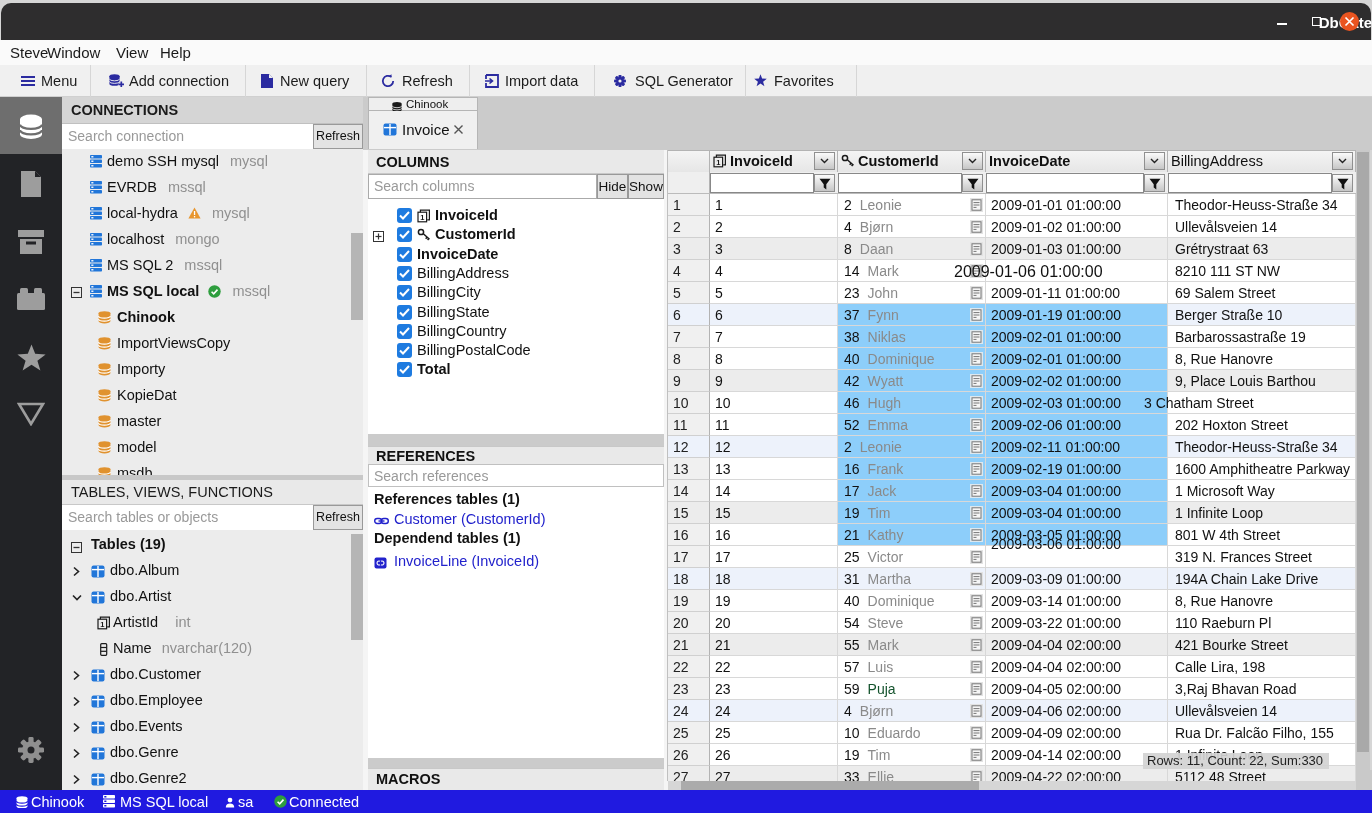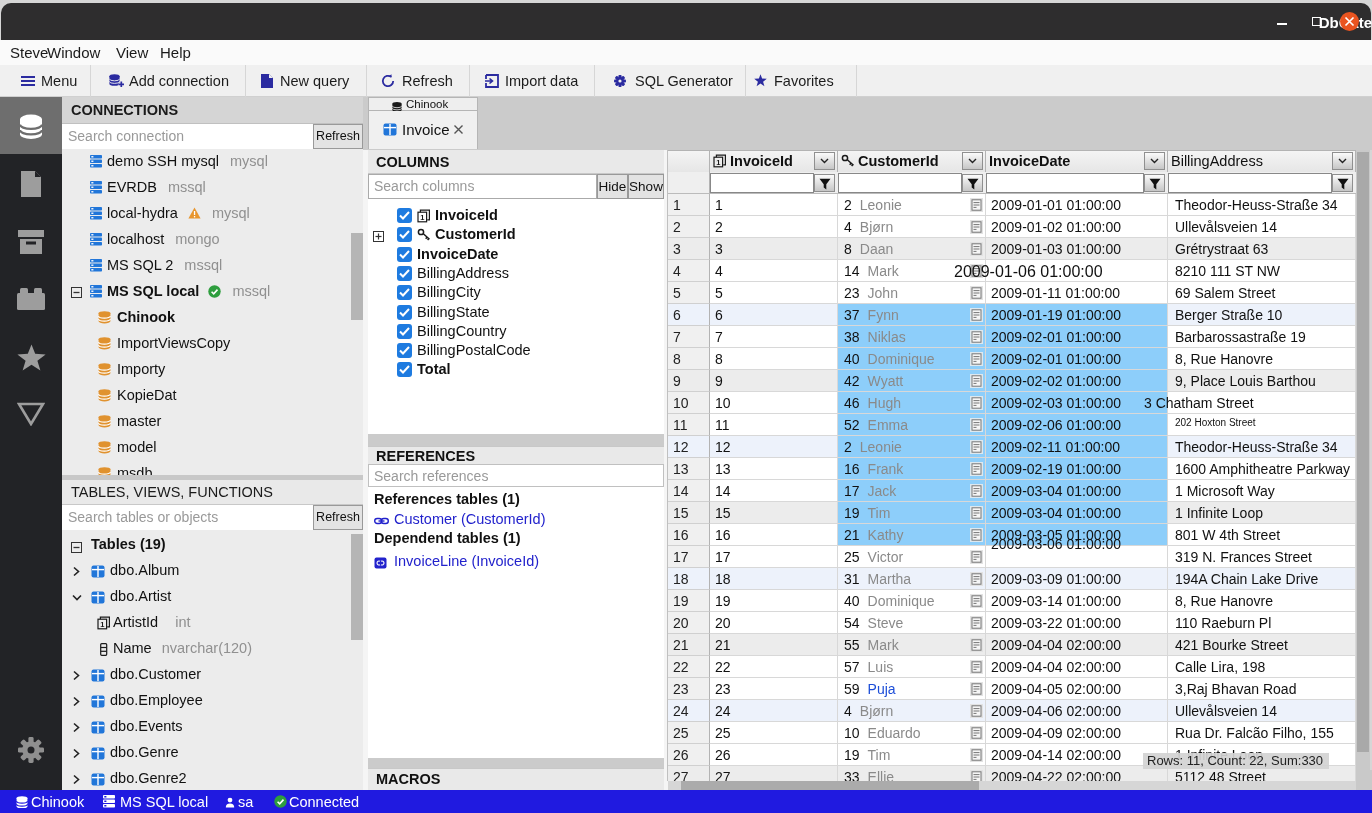--- a/index.html
+++ b/index.html
@@ -708,21 +708,21 @@
 <div class="abs" style="left:970px;top:418px;"><svg width="13" height="14" viewBox="0 0 13 14" style="">
       <rect x="0" y="0" width="13" height="14" fill="#dde8ef"></rect>
       <rect x="2" y="1.8" width="9" height="10.4" fill="#f5f5f5" stroke="#777" stroke-width="1"></rect>
       <line x1="3.5" y1="4.6" x2="9.5" y2="4.6" stroke="#777" stroke-width="1"></line>
       <line x1="3.5" y1="7" x2="9.5" y2="7" stroke="#777" stroke-width="1"></line>
       <line x1="3.5" y1="9.4" x2="6.5" y2="9.4" stroke="#777" stroke-width="1"></line>
     </svg></div>
 <div class="abs" style="left:986px;top:414px;width:182px;height:22px;background:#8dcefa;border-right:1px solid #d8d8d8;border-bottom:1px solid #d8d8d8;"></div>
 <div class="abs" style="left:991px;top:417px;width:170px;height:16px;font-size:14px;">2009-02-06 01:00:00</div>
 <div class="abs" style="left:1168px;top:414px;width:188px;height:22px;background:#fff;border-right:1px solid #d8d8d8;border-bottom:1px solid #d8d8d8;"></div>
-<div class="abs" style="left:1175px;top:417px;width:184px;height:16px;font-size:10px;white-space:nowrap;overflow:hidden;">202 Hoxton Street</div>
+<div class="abs" style="left:1175px;top:417px;width:184px;height:16px;font-size:14px;white-space:nowrap;overflow:hidden;">202 Hoxton Street</div>
 <div class="abs" style="left:668px;top:436px;width:42px;height:22px;background:#edf2fb;border-right:1px solid #b3b3b3;border-bottom:1px solid #d0d0d0;"></div>
 <div class="abs" style="left:673px;top:439px;width:34px;height:16px;font-size:14px;color:#222;">12</div>
 <div class="abs" style="left:710px;top:436px;width:128px;height:22px;background:#edf2fb;border-right:1px solid #d8d8d8;border-bottom:1px solid #d8d8d8;"></div>
 <div class="abs" style="left:715px;top:439px;width:60px;height:16px;font-size:14px;">12</div>
 <div class="abs" style="left:838px;top:436px;width:148px;height:22px;background:#8dcefa;border-right:1px solid #d8d8d8;border-bottom:1px solid #d8d8d8;"></div>
 <div class="abs" style="left:844px;top:439px;width:120px;height:16px;font-size:14px;">2<span style="color:#8a8a8a;margin-left:8px">Leonie</span></div>
 <div class="abs" style="left:970px;top:440px;"><svg width="13" height="14" viewBox="0 0 13 14" style="">
       <rect x="0" y="0" width="13" height="14" fill="#dde8ef"></rect>
       <rect x="2" y="1.8" width="9" height="10.4" fill="#f5f5f5" stroke="#777" stroke-width="1"></rect>
       <line x1="3.5" y1="4.6" x2="9.5" y2="4.6" stroke="#777" stroke-width="1"></line>
@@ -901,21 +901,21 @@
     </svg></div>
 <div class="abs" style="left:986px;top:656px;width:182px;height:22px;background:#fff;border-right:1px solid #d8d8d8;border-bottom:1px solid #d8d8d8;"></div>
 <div class="abs" style="left:991px;top:659px;width:170px;height:16px;font-size:14px;">2009-04-04 02:00:00</div>
 <div class="abs" style="left:1168px;top:656px;width:188px;height:22px;background:#fff;border-right:1px solid #d8d8d8;border-bottom:1px solid #d8d8d8;"></div>
 <div class="abs" style="left:1175px;top:659px;width:184px;height:16px;font-size:14px;white-space:nowrap;overflow:hidden;">Calle Lira, 198</div>
 <div class="abs" style="left:668px;top:678px;width:42px;height:22px;background:#f0f0f0;border-right:1px solid #b3b3b3;border-bottom:1px solid #d0d0d0;"></div>
 <div class="abs" style="left:673px;top:681px;width:34px;height:16px;font-size:14px;color:#222;">23</div>
 <div class="abs" style="left:710px;top:678px;width:128px;height:22px;background:#fff;border-right:1px solid #d8d8d8;border-bottom:1px solid #d8d8d8;"></div>
 <div class="abs" style="left:715px;top:681px;width:60px;height:16px;font-size:14px;">23</div>
 <div class="abs" style="left:838px;top:678px;width:148px;height:22px;background:#fff;border-right:1px solid #d8d8d8;border-bottom:1px solid #d8d8d8;"></div>
-<div class="abs" style="left:844px;top:681px;width:120px;height:16px;font-size:14px;">59<span style="color:#1d4ed8;margin-left:8px">Puja</span></div>
+<div class="abs" style="left:844px;top:681px;width:120px;height:16px;font-size:14px;">59<span style="color:#14532d;margin-left:8px">Puja</span></div>
 <div class="abs" style="left:970px;top:682px;"><svg width="13" height="14" viewBox="0 0 13 14" style="">
       <rect x="0" y="0" width="13" height="14" fill="#e2e2e2"></rect>
       <rect x="2" y="1.8" width="9" height="10.4" fill="#f5f5f5" stroke="#777" stroke-width="1"></rect>
       <line x1="3.5" y1="4.6" x2="9.5" y2="4.6" stroke="#777" stroke-width="1"></line>
       <line x1="3.5" y1="7" x2="9.5" y2="7" stroke="#777" stroke-width="1"></line>
       <line x1="3.5" y1="9.4" x2="6.5" y2="9.4" stroke="#777" stroke-width="1"></line>
     </svg></div>
 <div class="abs" style="left:986px;top:678px;width:182px;height:22px;background:#fff;border-right:1px solid #d8d8d8;border-bottom:1px solid #d8d8d8;"></div>
 <div class="abs" style="left:991px;top:681px;width:170px;height:16px;font-size:14px;">2009-04-05 02:00:00</div>
 <div class="abs" style="left:1168px;top:678px;width:188px;height:22px;background:#fff;border-right:1px solid #d8d8d8;border-bottom:1px solid #d8d8d8;"></div>

